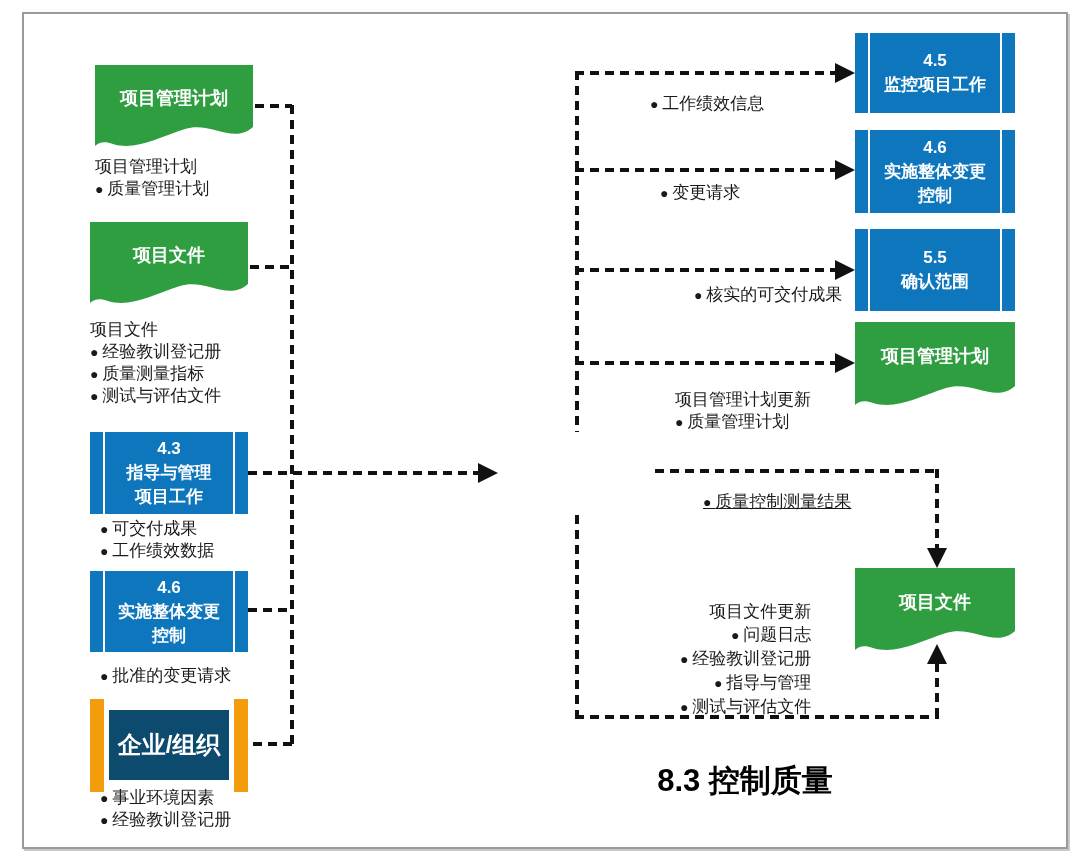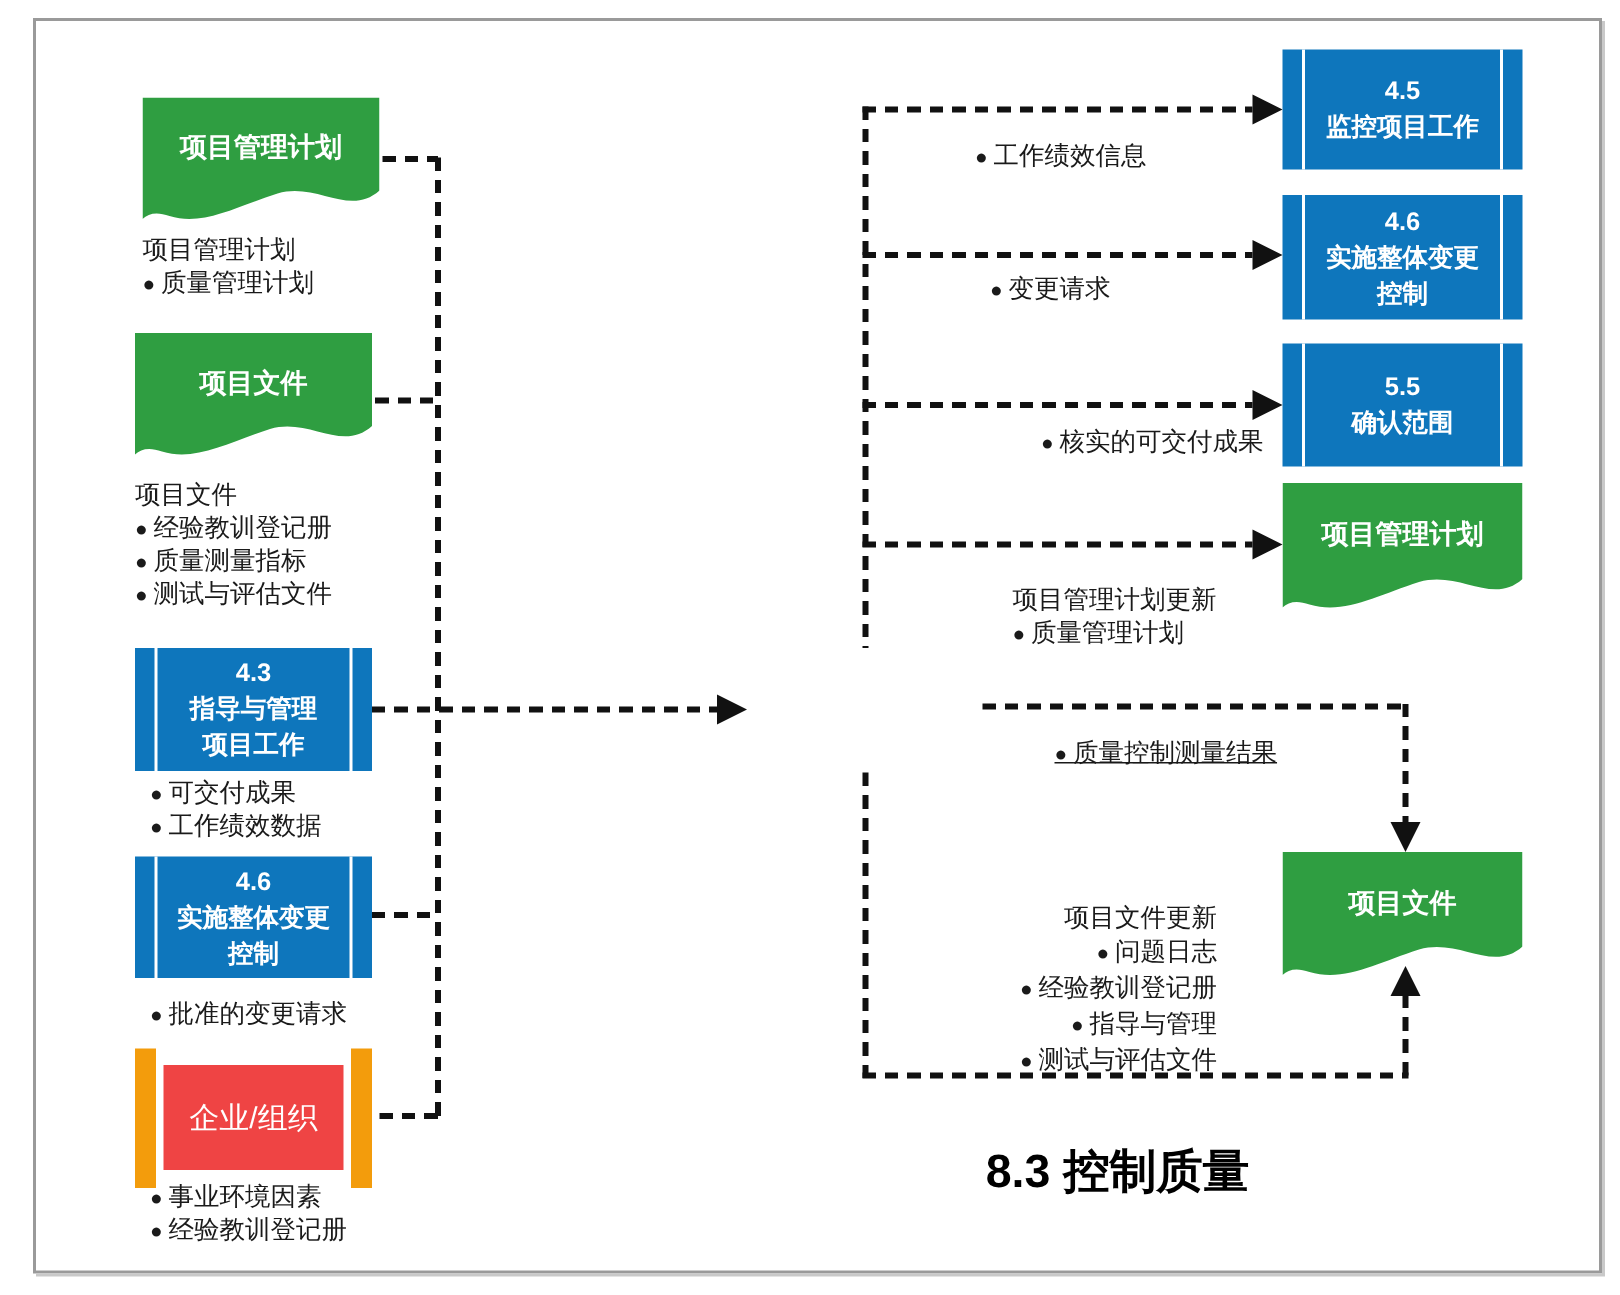--- a/index.html
+++ b/index.html
@@ -17,22 +17,22 @@
   .proc.pink{background:#d40a7c;}
   .proc .rule-l,.proc .rule-r{position:absolute;top:0;bottom:0;width:2px;background:#fff;}
   .proc .rule-l{left:13px;} .proc .rule-r{right:13px;}
   .doc{position:absolute;}
   .doc svg{position:absolute;left:0;top:0;width:100%;height:100%;}
   .doc .doc-label{position:absolute;left:0;right:0;top:0;bottom:20px;display:flex;
     align-items:center;justify-content:center;color:#fff;font-weight:bold;font-size:18px;}
   .ent{position:absolute;}
   .ent .bar{position:absolute;top:0;bottom:0;width:14px;background:#f39c0c;}
   .ent .bar.l{left:0;} .ent .bar.r{right:0;}
-  .ent .mid{position:absolute;left:19px;right:19px;top:11px;bottom:12px;background:#ef4444;
-    display:flex;align-items:center;justify-content:center;color:#fff;font-weight:normal;font-size:20px;}
+  .ent .mid{position:absolute;left:19px;right:19px;top:11px;bottom:12px;background:#0c4a6e;
+    display:flex;align-items:center;justify-content:center;color:#fff;font-weight:bold;font-size:24px;}
   
   .hline{position:absolute;height:4px;
     background-image:repeating-linear-gradient(90deg,#111 0 9px,transparent 9px 15px);}
   .vline{position:absolute;width:4px;
     background-image:repeating-linear-gradient(180deg,#111 0 9px,transparent 9px 15px);}
   .arr{position:absolute;width:0;height:0;}
   .arr.r{border-top:10px solid transparent;border-bottom:10px solid transparent;border-left:20px solid #111;}
   .arr.d{border-left:10px solid transparent;border-right:10px solid transparent;border-top:20px solid #111;}
   .arr.u{border-left:10px solid transparent;border-right:10px solid transparent;border-bottom:20px solid #111;}
   

